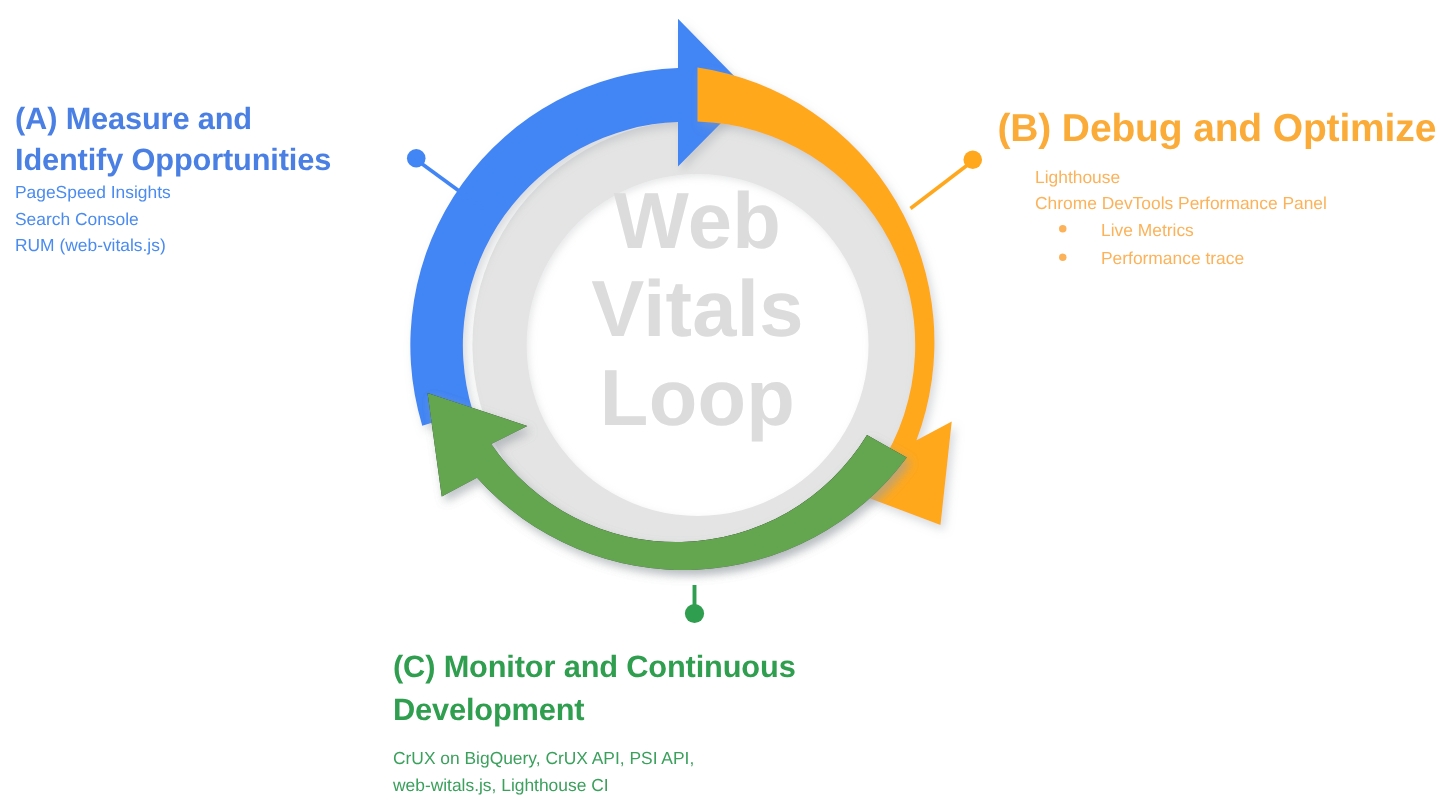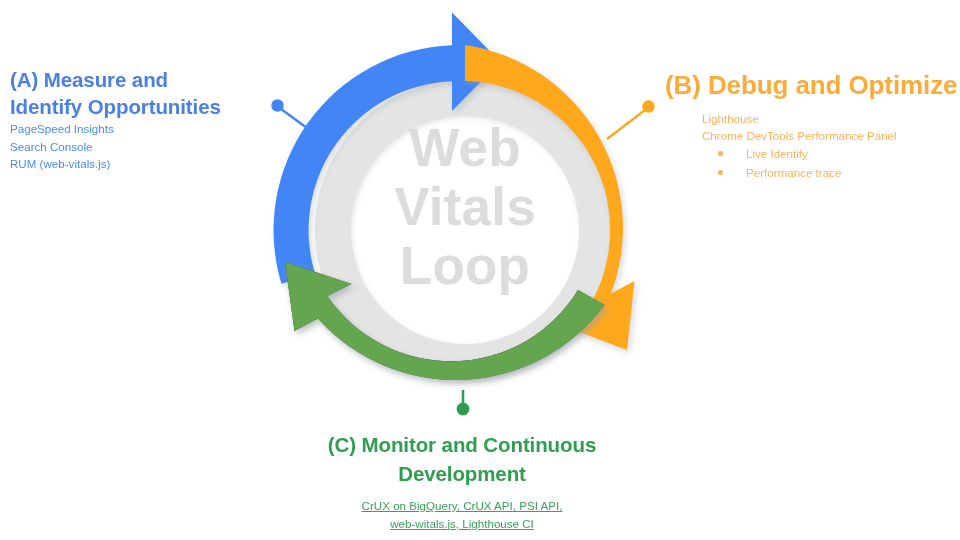--- a/index.html
+++ b/index.html
@@ -31,43 +31,43 @@
   }
   .block-a .list div{white-space:nowrap;}
 
   
   .block-b{position:absolute;left:665px;top:72px;width:290px;text-align:left;}
   .block-b .heading{
     color:#fbab38;font-size:26px;font-weight:700;line-height:27px;
     letter-spacing:-0.1px;white-space:nowrap;
   }
   .block-b .list{
-    margin-top:11px;margin-left:37px;color:#fcb košt;font-size:11.6px;line-height:17.2px;
+    margin-top:11px;margin-left:25px;color:#fcb košt;font-size:11.6px;line-height:17.2px;
   }
   .block-b .list{color:#fcb259;}
   .block-b .list .line{white-space:nowrap;}
   .block-b .bullets{margin-top:0;}
   .block-b .bullet-row{
     display:flex;align-items:baseline;margin-top:1px;
   }
   .block-b .bullet-dot{
     width:5px;height:5px;border-radius:50%;background:#fcb259;
     margin-left:16px;margin-right:23px;flex:0 0 auto;position:relative;top:-2px;
   }
 
   
-  .block-c{position:absolute;left:262px;top:430px;width:400px;text-align:center;}
+  .block-c{position:absolute;left:262px;top:430px;width:400px;text-align:left;}
   .block-c .heading{
     color:#2f9e4f;font-size:20.5px;font-weight:700;line-height:29px;
     letter-spacing:-0.1px;
   }
   .block-c .list{
     margin-top:9px;color:#3aa05c;font-size:11.6px;line-height:17.5px;
   }
-  .block-c .list div{white-space:nowrap;text-decoration:underline;}
+  .block-c .list div{white-space:nowrap;}
 </style>
 </head>
 <body>
 
 <div class="stage">
 
   <svg class="diagram" viewBox="0 0 960 540">
     <defs>
       <filter id="softshadow" x="-30%" y="-30%" width="160%" height="160%">
         <feDropShadow dx="2.5" dy="3.5" stdDeviation="3.2" flood-color="#9aa0a6" flood-opacity="0.38"></feDropShadow>
@@ -165,21 +165,21 @@
   </div>
 
   <div class="block-b">
     <div class="heading">(B) Debug and Optimize</div>
     <div class="list">
       <div class="line">Lighthouse</div>
       <div class="line">Chrome DevTools Performance Panel</div>
       <div class="bullets">
         <div class="bullet-row">
           <span class="bullet-dot"></span>
-          <span>Live Identify</span>
+          <span>Live Metrics</span>
         </div>
         <div class="bullet-row">
           <span class="bullet-dot"></span>
           <span>Performance trace</span>
         </div>
       </div>
     </div>
   </div>
 
   <div class="block-c">

